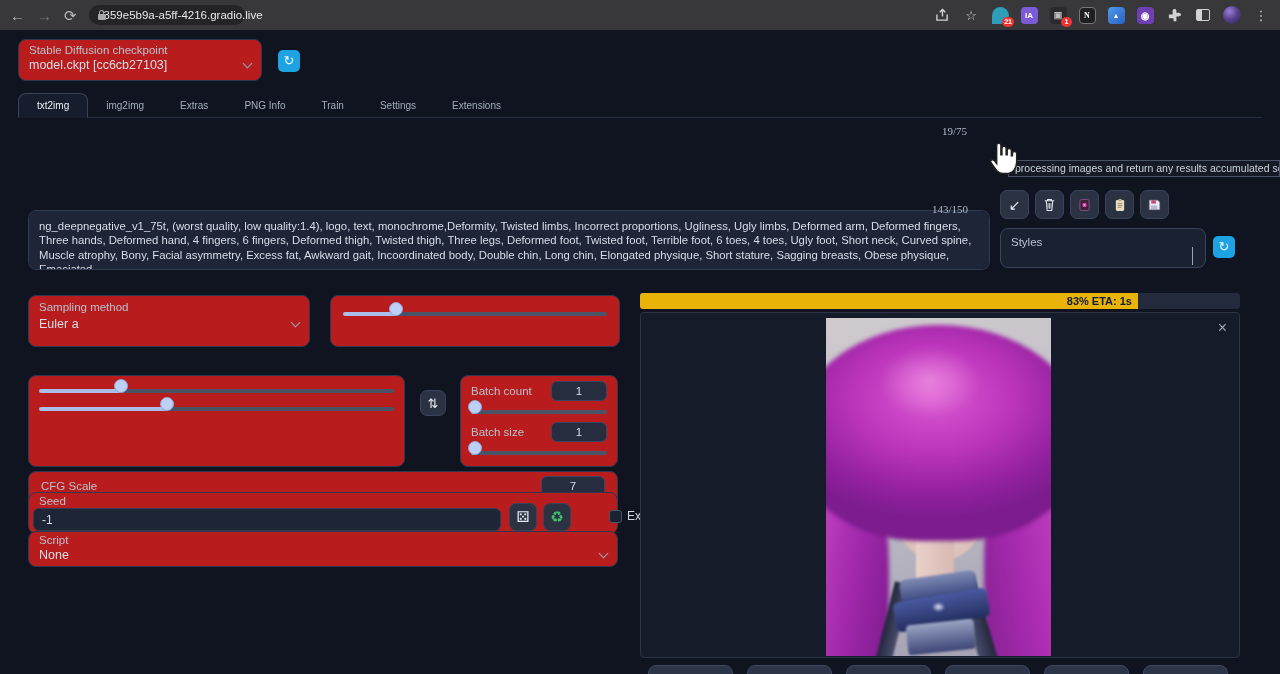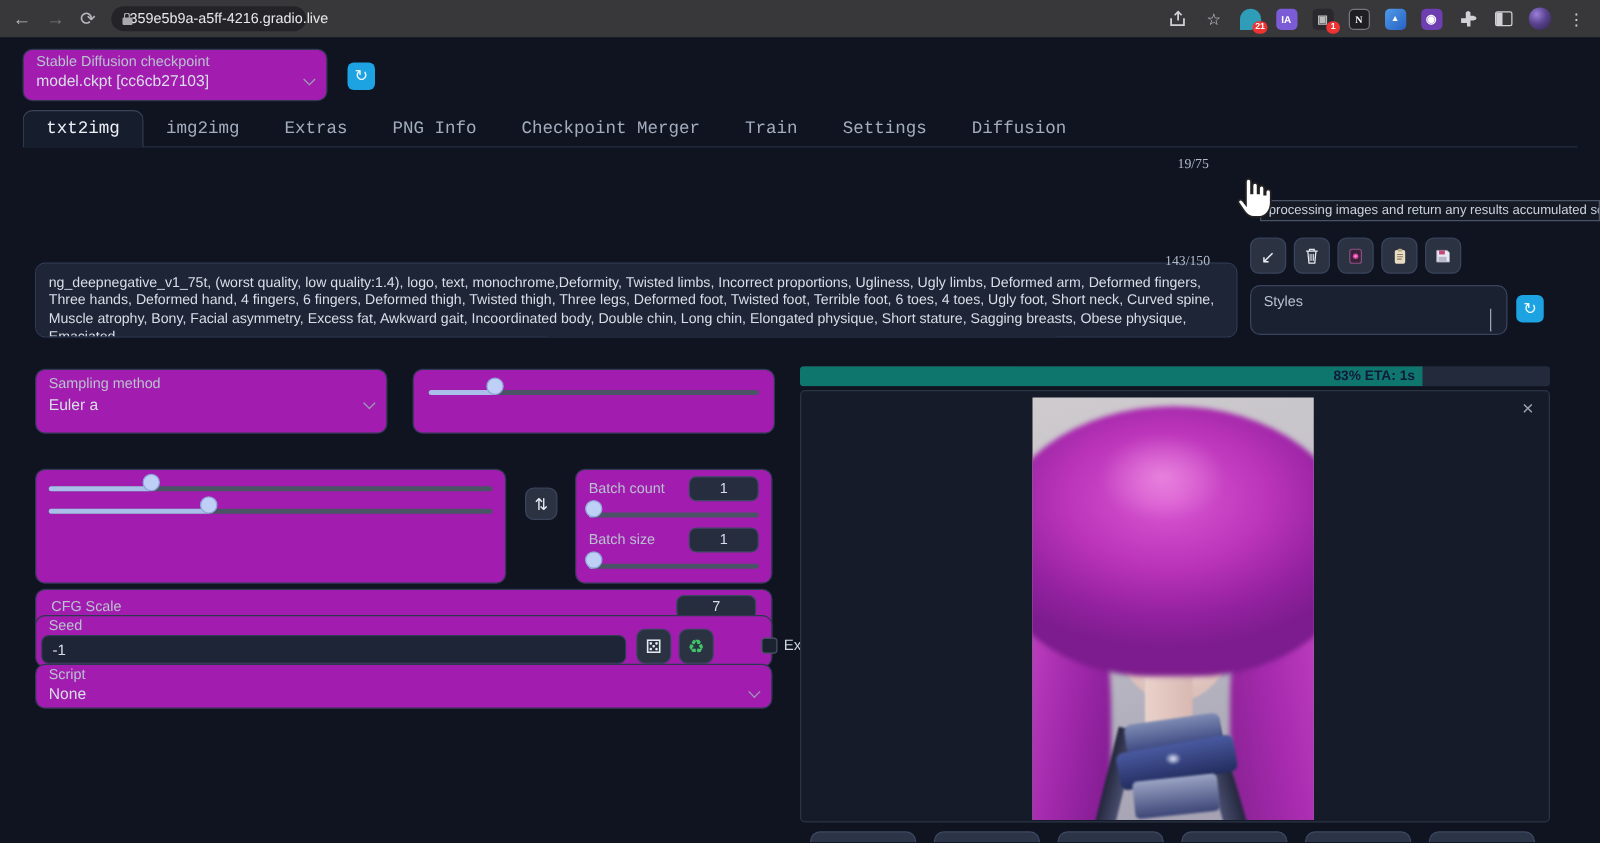--- a/index.html
+++ b/index.html
@@ -28,34 +28,34 @@
   .badge { position:absolute; bottom:-3px; right:-5px; min-width:11px; height:10px; background:#e33; color:#fff;
            font-size:7px; line-height:10px; text-align:center; border-radius:5px; padding:0 2px; font-weight:bold; }
   .avatar { width:18px; height:18px; border-radius:50%;
             background:radial-gradient(circle at 35% 30%, #9a7fd8 0%, #5a4390 45%, #2c2244 100%); }
   .paneltog { width:14px; height:12px; border:1.5px solid #d2d2d6; border-radius:2px; position:relative; }
   .paneltog::before { content:""; position:absolute; left:0; top:0; bottom:0; width:5px; background:#d2d2d6; }
 
   
   .app { position:absolute; top:30px; left:0; width:1280px; height:644px; background:#0f1420; overflow:hidden; }
   .lbl { font-size:11.5px; color:#b9c1cf; }
-  .block { background:#a21caf; border:1px solid #2e3950; border-radius:8px; }
+  .block { background:#b91c1c; border:1px solid #2e3950; border-radius:8px; }
 
   .ckpt { position:absolute; left:18px; top:9px; width:244px; height:42px; padding:4px 10px 0 10px; }
   .ckpt-val { display:flex; align-items:center; justify-content:space-between; margin-top:2px;
               color:#d9dee8; font-size:12.5px; }
   .chev { width:7px; height:7px; border-right:1.6px solid #9aa3b5; border-bottom:1.6px solid #9aa3b5;
           transform:rotate(45deg); margin-top:-4px; }
   .bluebtn { position:absolute; width:22px; height:22px; background:#1da2e2; border:none; border-radius:5px;
              color:#eaf7ff; font-size:13px; line-height:20px; text-align:center; cursor:pointer; }
   .ckpt-refresh { left:278px; top:20px; }
 
   .tabs { position:absolute; left:18px; top:58px; width:1244px; height:30px; display:flex; align-items:flex-end;
           border-bottom:1px solid #242e42; }
-  .tab { padding:6px 18px; font-size:14px; color:#a4adbd; cursor:pointer;font-family:Liberation Mono, monospace; }
+  .tab { padding:6px 18px; font-size:10px; color:#a4adbd; cursor:pointer; }
   .tab.active { color:#ecf0f6; background:#161d2c; border:1px solid #3a4357; border-bottom:1px solid #161d2c;
                 border-radius:8px 8px 0 0; margin-bottom:-1px; }
 
   
   .counter { position:absolute; font-size:11px; color:#b3bac8; z-index:3;font-family:Liberation Serif, serif; }
   textarea.prompt { position:absolute; resize:none; background:#1d2536; border:1px solid #303b54; border-radius:8px;
                     color:#d9dee8; font-size:12px; font-family:"Liberation Sans",sans-serif; padding:8px 10px;
                     line-height:1.28; outline:none; }
 
   
@@ -91,21 +91,21 @@
   .chip { position:absolute; height:24px; background:#1a2130; border:1px solid #2e3950; border-radius:7px;
           display:flex; align-items:center; gap:6px; padding:0 8px; cursor:pointer; }
   .cbox { width:13px; height:13px; background:#1b2230; border:1px solid #4a5468; border-radius:3px; }
   .chip span { font-size:12px; color:#cfd5e1; }
   .sqbtn { position:absolute; background:#2b3343; border:1px solid #39445c; border-radius:7px; color:#e6eaf2;
            display:flex; align-items:center; justify-content:center; cursor:pointer; }
 
   
   .progress { position:absolute; left:640px; top:263px; width:600px; height:16px; background:#222a3b;
               border-radius:3px; overflow:hidden; }
-  .progress .pfill { height:100%; background:#0f766e; position:relative; }
+  .progress .pfill { height:100%; background:#eab308; position:relative; }
   .progress .ptext { position:absolute; right:6px; top:0; font-size:11px; font-weight:bold; color:#101b3a;
                      line-height:16px; }
   .imgpanel { position:absolute; left:640px; top:282px; width:600px; height:346px; background:#151b28;
               border:1px solid #2b3445; border-radius:4px; }
   .closex { position:absolute; right:12px; top:6px; color:#9aa3b5; font-size:16px; cursor:pointer; background:none;
             border:none; }
   .stubs { position:absolute; left:648px; top:635px; display:flex; gap:14px; }
   .stub { width:85px; height:30px; background:#2c3547; border:1px solid #3d4963; border-radius:8px; }
 
   
@@ -223,24 +223,23 @@
         <span class="chev"></span>
       </div>
     </div>
     <button class="bluebtn ckpt-refresh">↻</button>
 
     <div class="tabs">
       <div class="tab active">txt2img</div>
       <div class="tab">img2img</div>
       <div class="tab">Extras</div>
       <div class="tab">PNG Info</div>
-      <div class="tab">Checkpoint Merger</div>
       <div class="tab">Train</div>
       <div class="tab">Settings</div>
-      <div class="tab">Diffusion</div>
+      <div class="tab">Extensions</div>
     </div>
 
     <span class="counter" style="left:942px; top:95px;">19/75</span>
 
     <span class="counter" style="left:932px; top:173px;">143/150</span>
     <textarea class="prompt" style="left: 28px; top: 180px; width: 962px; height: 60px; font-size: 11.3px;" spellcheck="false">ng_deepnegative_v1_75t, (worst quality, low quality:1.4), logo, text, monochrome,Deformity, Twisted limbs, Incorrect proportions, Ugliness, Ugly limbs, Deformed arm, Deformed fingers, Three hands, Deformed hand, 4 fingers, 6 fingers, Deformed thigh, Twisted thigh, Three legs, Deformed foot, Twisted foot, Terrible foot, 6 toes, 4 toes, Ugly foot, Short neck, Curved spine, Muscle atrophy, Bony, Facial asymmetry, Excess fat, Awkward gait, Incoordinated body, Double chin, Long chin, Elongated physique, Short stature, Sagging breasts, Obese physique, Emaciated,</textarea>
 
 
     <div class="tooltip">processing images and return any results accumulated so far.</div>
 

